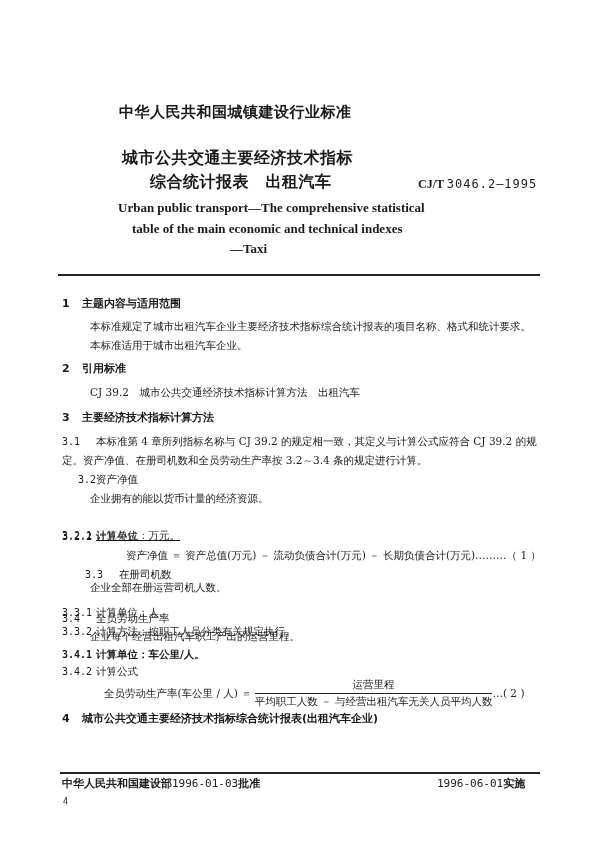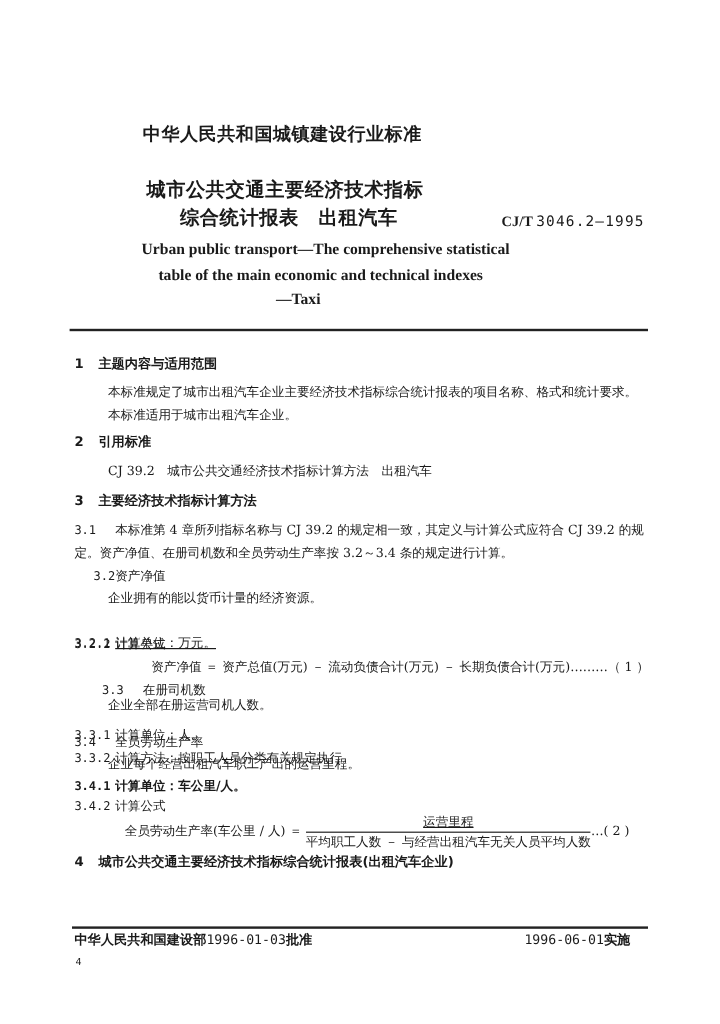--- a/index.html
+++ b/index.html
@@ -21,21 +21,21 @@
   .rule { position: absolute; background: #222; }
   .rule-top { left: 58px; top: 274px; width: 482px; height: 2px; }
   .rule-foot { left: 60px; top: 772px; width: 480px; height: 1.5px; }
   .h { font-size: 11px; font-weight: bold; }
   .h .no { display: inline-block; width: 20px; }
   .p { font-size: 10.5px; font-family: "DejaVu Serif", serif; }
   .sub { font-size: 10.5px; }
   .sub .no { display: inline-block; width: 34px; font-family: "DejaVu Sans Mono", monospace; font-size: 10px; }
   .formula { font-size: 10.5px; font-family: "DejaVu Serif", serif; }
   .frac { display: inline-block; vertical-align: middle; text-align: center; margin-left: 3px; }
-  .frac .num { display: block; border-bottom: 1px solid #222; padding: 0 2px 1px; text-decoration: underline; }
+  .frac .num { display: block; border-bottom: 1px solid #222; padding: 0 2px 1px; }
   .frac .den { display: block; padding-top: 1px; }
   .foot { font-size: 11px; font-weight: bold; }
   .foot .d { font-family: "DejaVu Sans Mono", monospace; font-weight: normal; font-size: 11px; }
   .pageno { left: 63px; top: 797px; font-size: 8px; }
 </style>
 </head>
 <body>
 
 <div>
 

